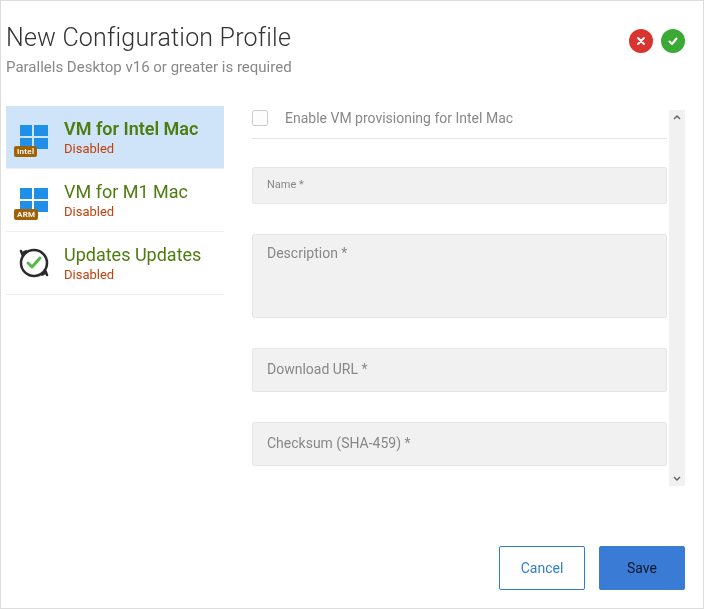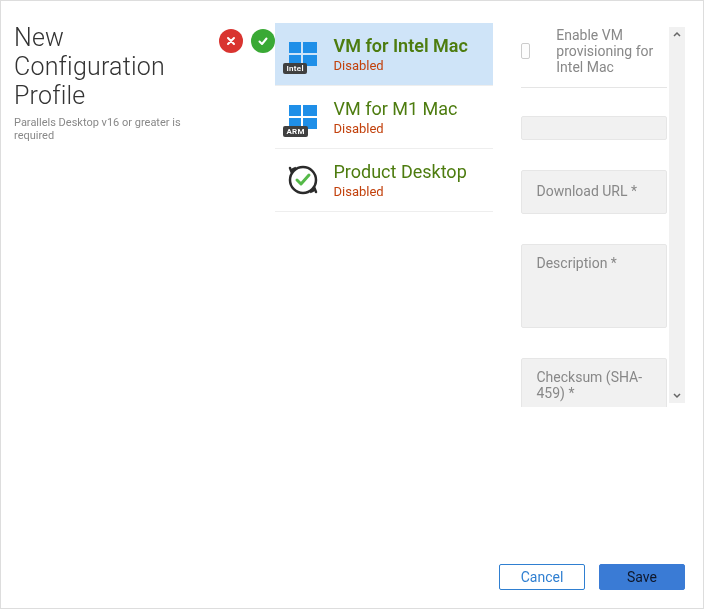--- a/index.html
+++ b/index.html
@@ -6,38 +6,38 @@
   body {
     font-family: -apple-system, BlinkMacSystemFont, "Segoe UI", Roboto, Helvetica, Arial, sans-serif;
     background: #fff;
     width: 704px;
     height: 609px;
     border: 1px solid #ddd;
     overflow: hidden;
     position: relative;
   }
   .container {
-    padding: 22px 18px 0 13px;
+    padding: 22px 18px 0 5px;
     height: 100%;
     display: flex;
-    flex-direction: row;
+    flex-direction: column;
   }
   .header-row {
     display: flex;
     align-items: flex-start;
     justify-content: space-between;
   }
   .title {
     font-size: 25px;
     font-weight: 300;
     color: #333;
     letter-spacing: 0.2px;
   }
   .subtitle {
-    font-size: 11px;
+    font-size: 15px;
     color: #888;
     margin-top: 6px;
     margin-bottom: 30px;
   }
   .header-icons {
     display: flex;
     gap: 8px;
     margin-top: 6px;
   }
   .circle-btn {
@@ -91,21 +91,21 @@
   }
   .side-text .status {
     font-size: 13px;
     color: #c2410c;
     margin-top: 2px;
   }
   .arch-badge {
     position: absolute;
     bottom: -2px;
     left: -2px;
-    background: #404040;
+    background: #a16207;
     color: #fff;
     font-size: 8px;
     font-weight: 600;
     padding: 1px 3px;
     border-radius: 2px;
     letter-spacing: 0.3px;
   }
 
   .content-area {
     flex: 1;
@@ -114,21 +114,21 @@
     overflow: hidden;
   }
   .form-scroll {
     height: 380px;
     overflow-y: auto;
     padding-right: 18px;
   }
   .checkbox-row {
     display: flex;
     align-items: center;
-    gap: 26px;
+    gap: 17px;
     padding-bottom: 12px;
     border-bottom: 1px solid #e5e5e5;
     margin-bottom: 28px;
   }
   .checkbox-row .cb {
     width: 16px;
     height: 16px;
     border: 1px solid #ccc;
     border-radius: 2px;
     background: #fdfdfd;
@@ -194,21 +194,21 @@
 
   .footer {
     position: absolute;
     bottom: 18px;
     right: 18px;
     display: flex;
     gap: 14px;
   }
   .btn {
     min-width: 86px;
-    height: 26px;
+    height: 44px;
     border-radius: 2px;
     font-size: 14px;
     display: flex;
     align-items: center;
     justify-content: center;
     cursor: pointer;
   }
   .btn-cancel {
     border: 1px solid #2f7fd1;
     color: #2f7fd1;
@@ -282,43 +282,44 @@
         <div class="side-icon">
           <svg width="34" height="34" viewBox="0 0 34 34">
             <circle cx="17" cy="17" r="13" fill="none" stroke="#2b2b2b" stroke-width="2.5"></circle>
             <path d="M6 10 L4 5 M28 24 L30 29" stroke="#2b2b2b" stroke-width="2.5" stroke-linecap="round"></path>
             <path d="M5 8 A13 13 0 0 1 10 5" fill="none" stroke="#2b2b2b" stroke-width="2.5"></path>
             <path d="M29 26 A13 13 0 0 1 24 29" fill="none" stroke="#2b2b2b" stroke-width="2.5"></path>
             <path d="M11 17 L15 21 L23 12" fill="none" stroke="#55b948" stroke-width="3" stroke-linecap="round" stroke-linejoin="round"></path>
           </svg>
         </div>
         <div class="side-text">
-          <div class="label">Product Desktop</div>
+          <div class="label">Updates Updates</div>
           <div class="status">Disabled</div>
         </div>
       </div>
 
     </div>
 
     <div class="content-area">
       <div class="form-scroll">
         <div class="checkbox-row">
           <div class="cb"></div>
           <div class="cb-label">Enable VM provisioning for Intel Mac</div>
         </div>
 
         <div class="field field-name-filled">
+          <div class="tiny">Name *</div>
+        </div>
+
+        <div class="field multi">
+          <div class="field-placeholder">Description *</div>
         </div>
 
         <div class="field single">
           <div class="field-placeholder">Download URL *</div>
-        </div>
-
-        <div class="field multi">
-          <div class="field-placeholder">Description *</div>
         </div>
 
         <div class="field single">
           <div class="field-placeholder">Checksum (SHA-459) *</div>
         </div>
       </div>
 
       <div class="scrollbar-track">
         <div class="scroll-arrow up">
           <svg width="8" height="8" viewBox="0 0 8 8">

